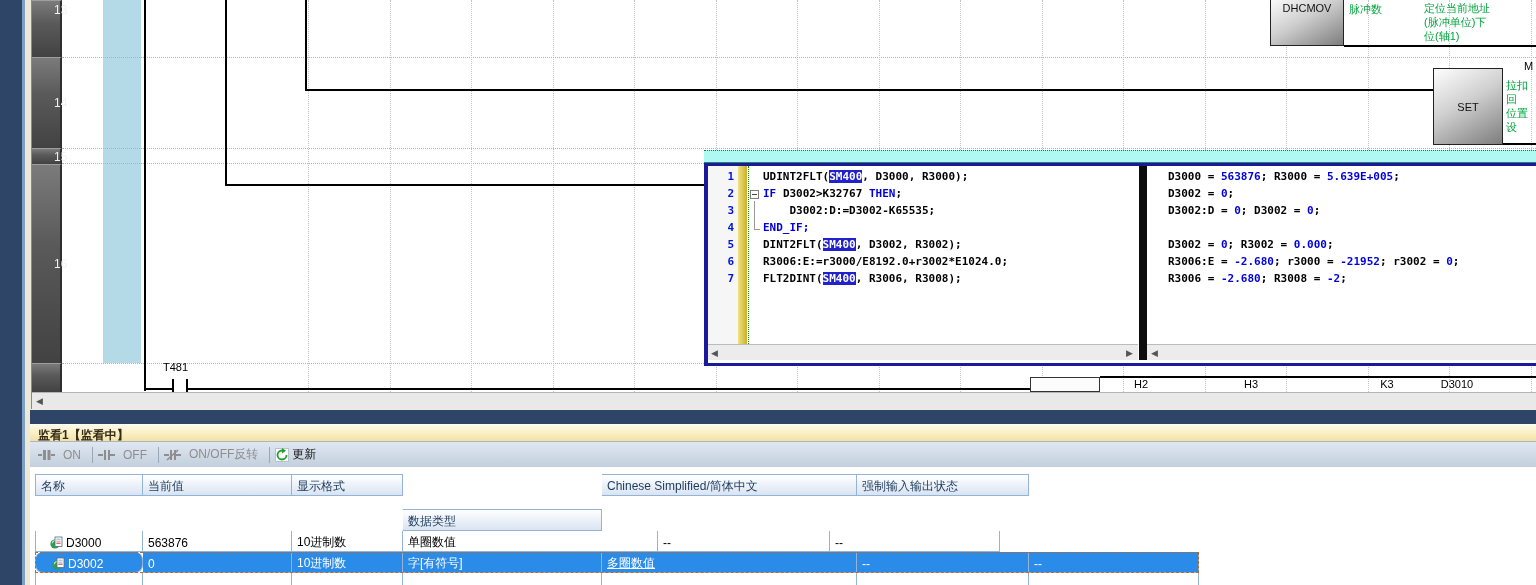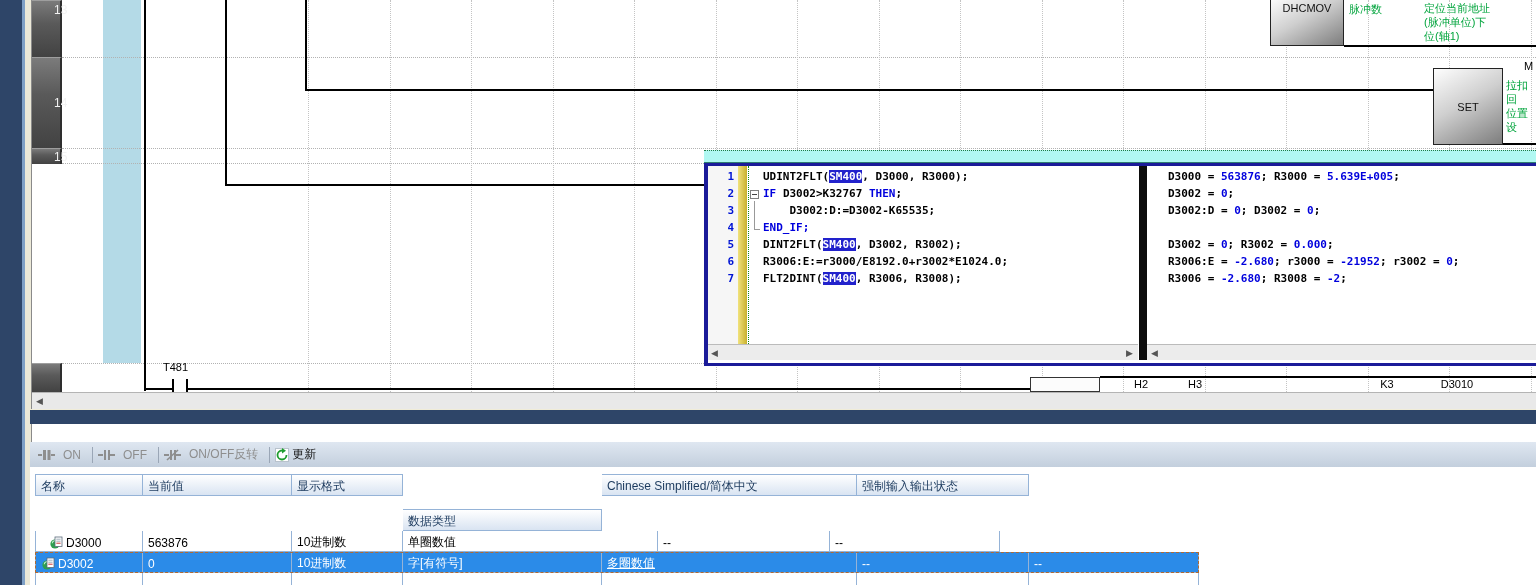--- a/index.html
+++ b/index.html
@@ -95,20 +95,23 @@
 
     <div class="rung-block rb-top" style="top:0;height:57px">
         <span>13</span>
       </div>
     <div class="rung-block rb-mid" style="top:57px;height:91px">
         <span>14</span>
       </div>
     <div class="rung-block rb-mid" style="top:148px;height:16px">
         <span>15</span>
       </div>
+    <div class="rung-block rb-mid" style="top:164px;height:199px">
+        <span>16</span>
+      </div>
     <div class="rung-block" style="top:363px;height:29px"></div>
 
     <div class="abs" id="blue-col"></div>
 
     <div class="dot-h" style="left:30px;top:57px;width:1474px"></div>
     <div class="dot-h" style="left:30px;top:148px;width:1474px"></div>
     <div class="dot-h" style="left:30px;top:163px;width:1474px"></div>
     <div class="dot-h" style="left:30px;top:363px;width:1474px"></div>
     <div id="grid-v">
         <div class="dot-v" style="left: 276px; top: 0px; height: 392px;"></div>
@@ -154,21 +157,21 @@
 
     <div class="dev-label" style="left:131px;top:361px">T481</div>
     <div class="wire" style="left:114px;top:388px;width:26px;height:2px"></div>
     <div class="wire" style="left:140px;top:379px;width:2px;height:13px"></div>
     <div class="wire" style="left:154px;top:379px;width:2px;height:13px"></div>
     <div class="wire" style="left:156px;top:388px;width:842px;height:2px"></div>
     <div class="abs" style="left:998px;top:377px;width:70px;height:15px;background:#fcfcfc;border:1px solid #333"></div>
     <div class="wire" style="left:1068px;top:376px;width:436px;height:2px"></div>
     <div id="operand-labels">
         <div class="dev-label" style="left: 1074px; top: 378px; width: 70px; text-align: center;">H2</div>
-        <div class="dev-label" style="left: 1156px; top: 378px; width: 70px; text-align: left;">H3</div>
+        <div class="dev-label" style="left: 1156px; top: 378px; width: 70px; text-align: right;">H3</div>
         <div class="dev-label" style="left: 1238px; top: 397px; width: 70px; text-align: center;">H4202</div>
         <div class="dev-label" style="left: 1320px; top: 378px; width: 70px; text-align: center;">K3</div>
         <div class="dev-label" style="left: 1390px; top: 378px; width: 70px; text-align: center;">D3010</div>
         <div class="dev-label" style="left: 1481px; top: 378px; width: 70px; text-align: center;">M</div>
       </div>
   </div>
 
   <div class="abs" id="ladder-hscroll">
     <span class="scroll-arrow" style="left:4px;top:1px">◀</span>
   </div>
@@ -211,20 +214,23 @@
     </div>
   <div class="st-scroll" style="left:708px;width:430px">
     <span class="scroll-arrow" style="left:3px;top:1px">◀</span>
     <span class="scroll-arrow" style="left:418px;top:1px">▶</span>
   </div>
   <div class="st-scroll" style="left:1147px;width:389px">
     <span class="scroll-arrow" style="left:4px;top:1px">◀</span>
   </div>
 
   <div class="abs" id="watch-sep"></div>
+  <div class="abs" id="watch-title">
+    <span>监看1【监看中】</span>
+  </div>
   <div class="abs" id="watch-toolbar">
     <div class="tb-item tb-gray">
       <svg class="tbicon" width="17" height="12" viewBox="0 0 17 12">
         <line x1="0" y1="6" x2="4" y2="6" stroke="#8e8e8e" stroke-width="2"></line>
         <rect x="5" y="1" width="3" height="10" fill="#8e8e8e"></rect>
         <rect x="9.5" y="1" width="3" height="10" fill="#8e8e8e"></rect>
         <line x1="13" y1="6" x2="17" y2="6" stroke="#8e8e8e" stroke-width="2"></line>
       </svg>
       <span>ON</span>
     </div>
@@ -281,21 +287,21 @@
           </svg>
           <span>D3000</span>
         </div>
         <div class="wt-cell wt-data" style="width: 149px;">563876</div>
         <div class="wt-cell wt-data" style="width: 111px;">10进制数</div>
         <div class="wt-cell wt-data" style="width: 255px;">单圈数值</div>
         <div class="wt-cell wt-data" style="width: 172px;">--</div>
         <div class="wt-cell wt-data" style="width: 170px;">--</div>
       </div>
       <div class="wt-row row-sel">
-        <div class="wt-cell wt-data wt-first" style="width: 108px; padding-left: 6px;">
+        <div class="wt-cell wt-data wt-first" style="width: 108px; padding-left: 16px; border-radius: 8px;">
           <svg class="dev-icon" viewBox="0 0 13 13">
             <circle cx="5" cy="8" r="4.6" fill="#2e9e4f"></circle>
             <path d="M2.2 7.2 a3 3 0 0 1 5.2 -1.6" fill="none" stroke="#bff0cc" stroke-width="1.1"></path>
             <rect x="5" y="1" width="7" height="9.5" fill="#fff" stroke="#5a6a7a" stroke-width="0.8"></rect>
             <line x1="6.3" y1="3.2" x2="10.6" y2="3.2" stroke="#8899aa" stroke-width="0.8"></line>
             <line x1="6.3" y1="5.2" x2="10.6" y2="5.2" stroke="#8899aa" stroke-width="0.8"></line>
             <line x1="6.3" y1="7.2" x2="10.6" y2="7.2" stroke="#cc3333" stroke-width="1"></line>
           </svg>
           <span>D3002</span>
         </div>

